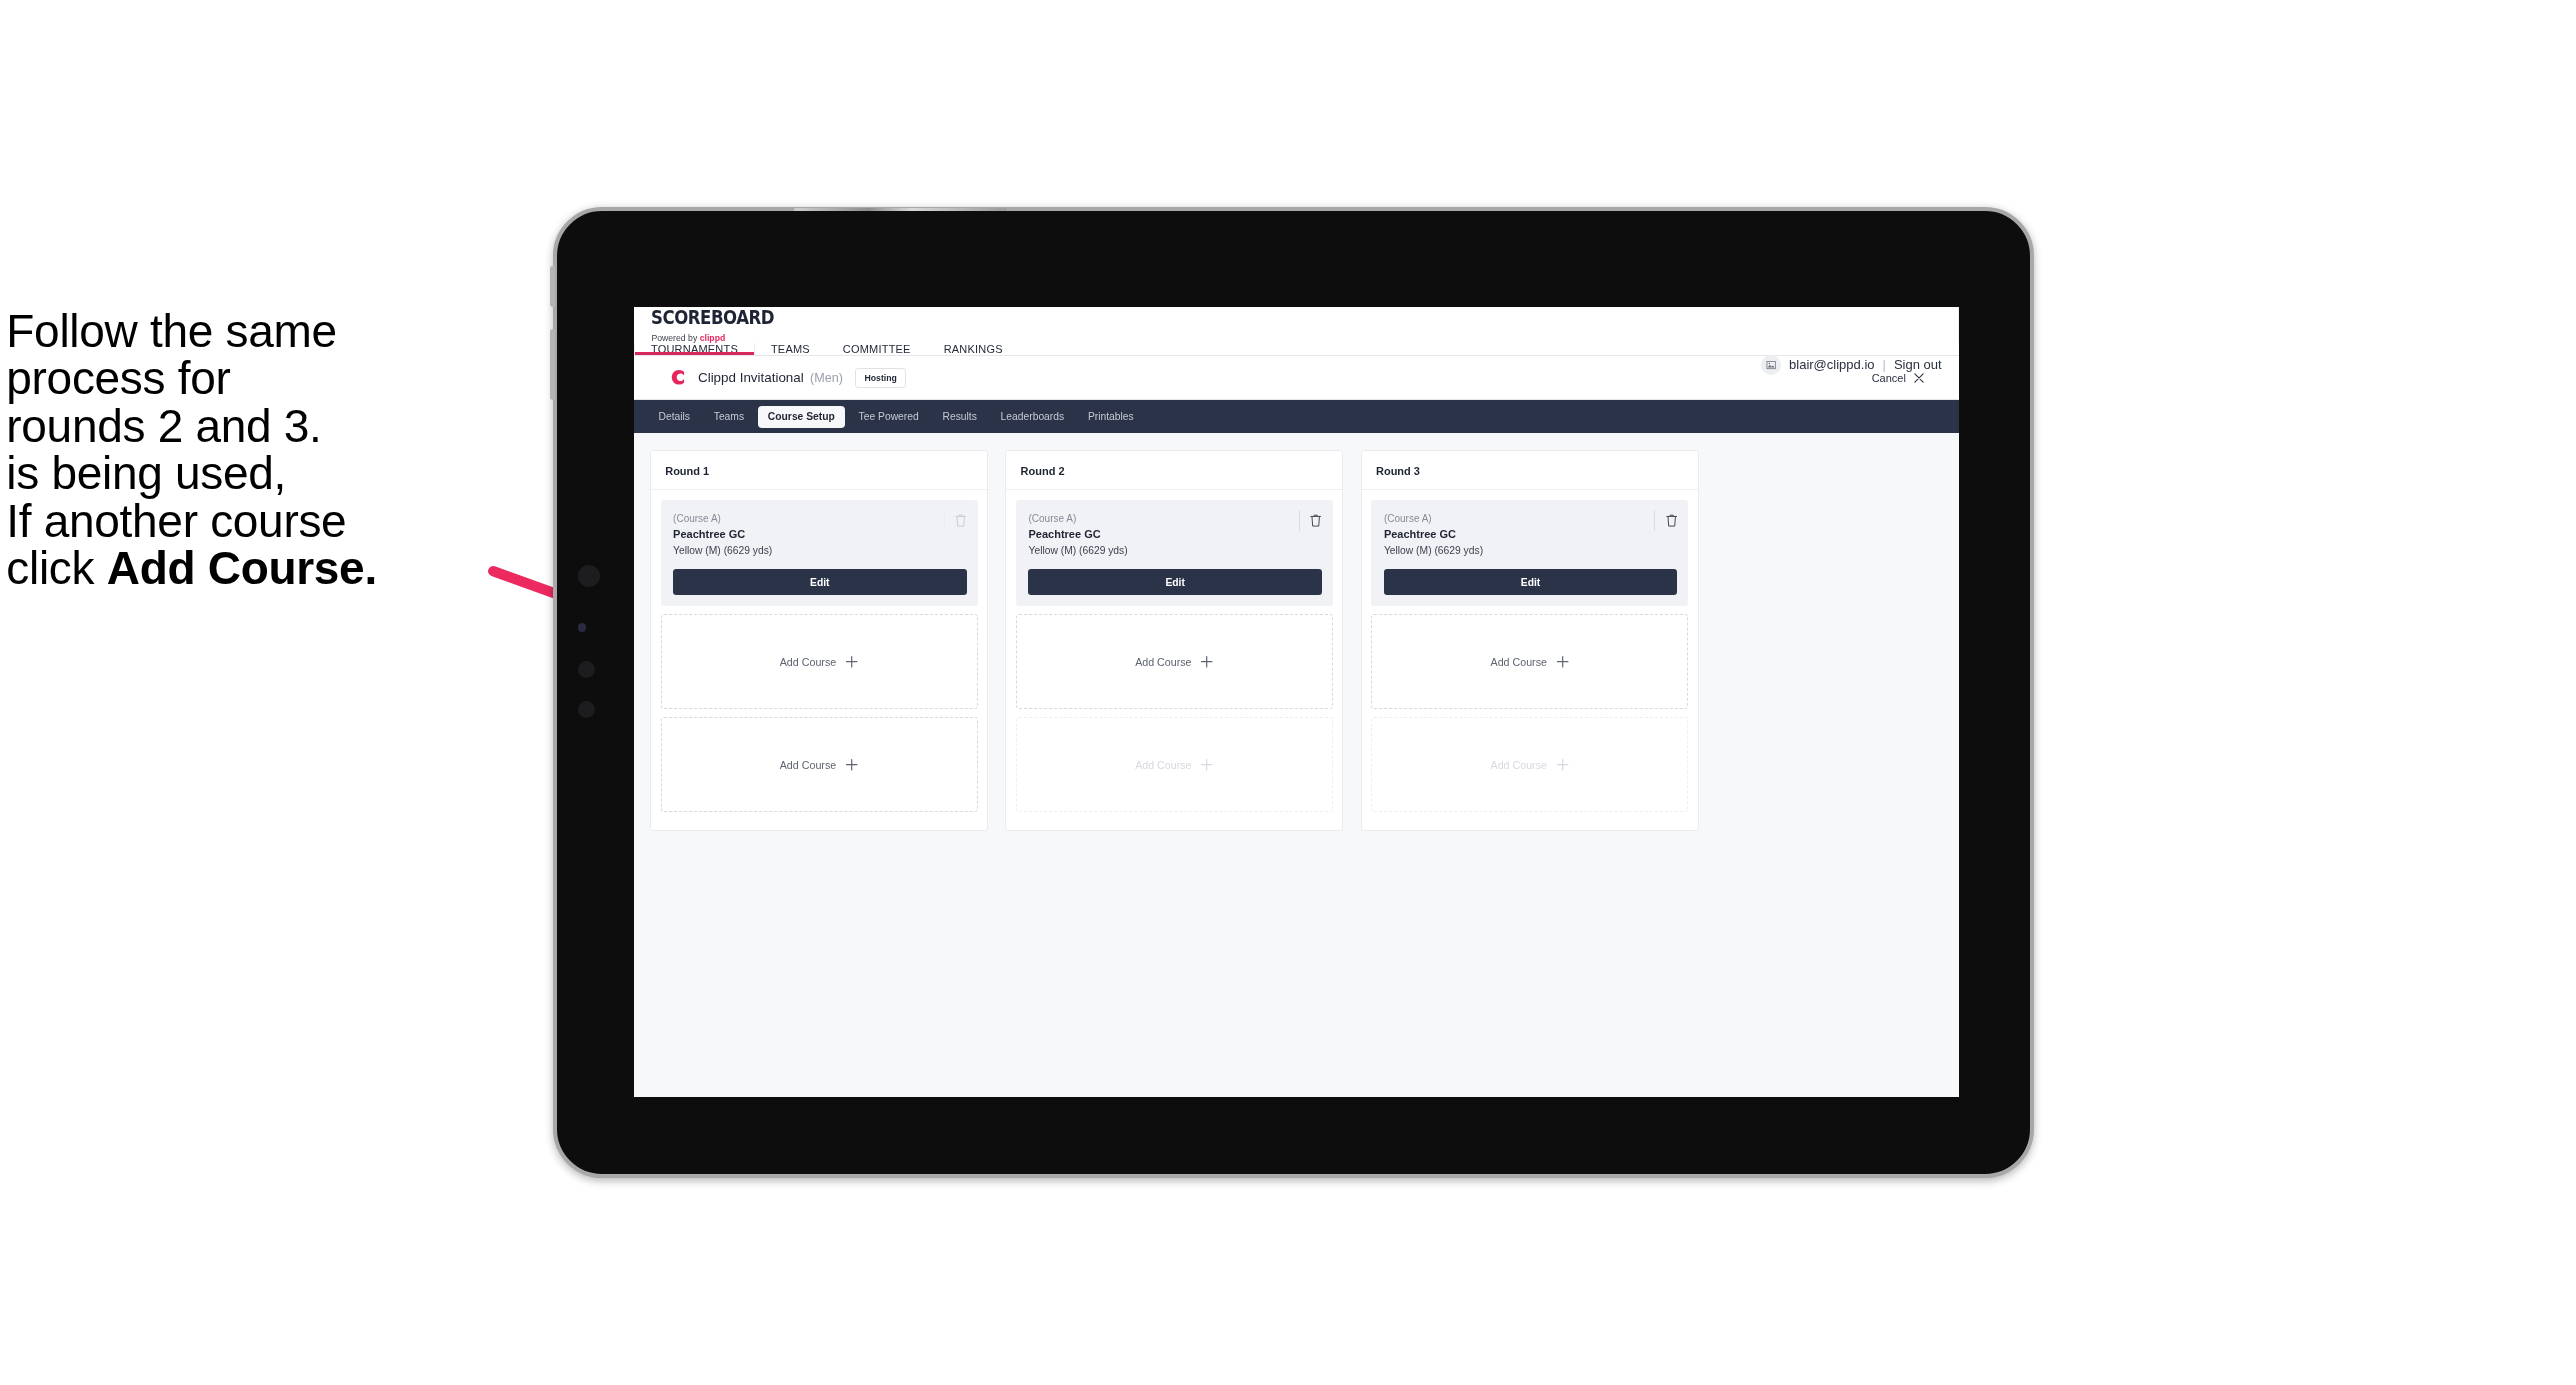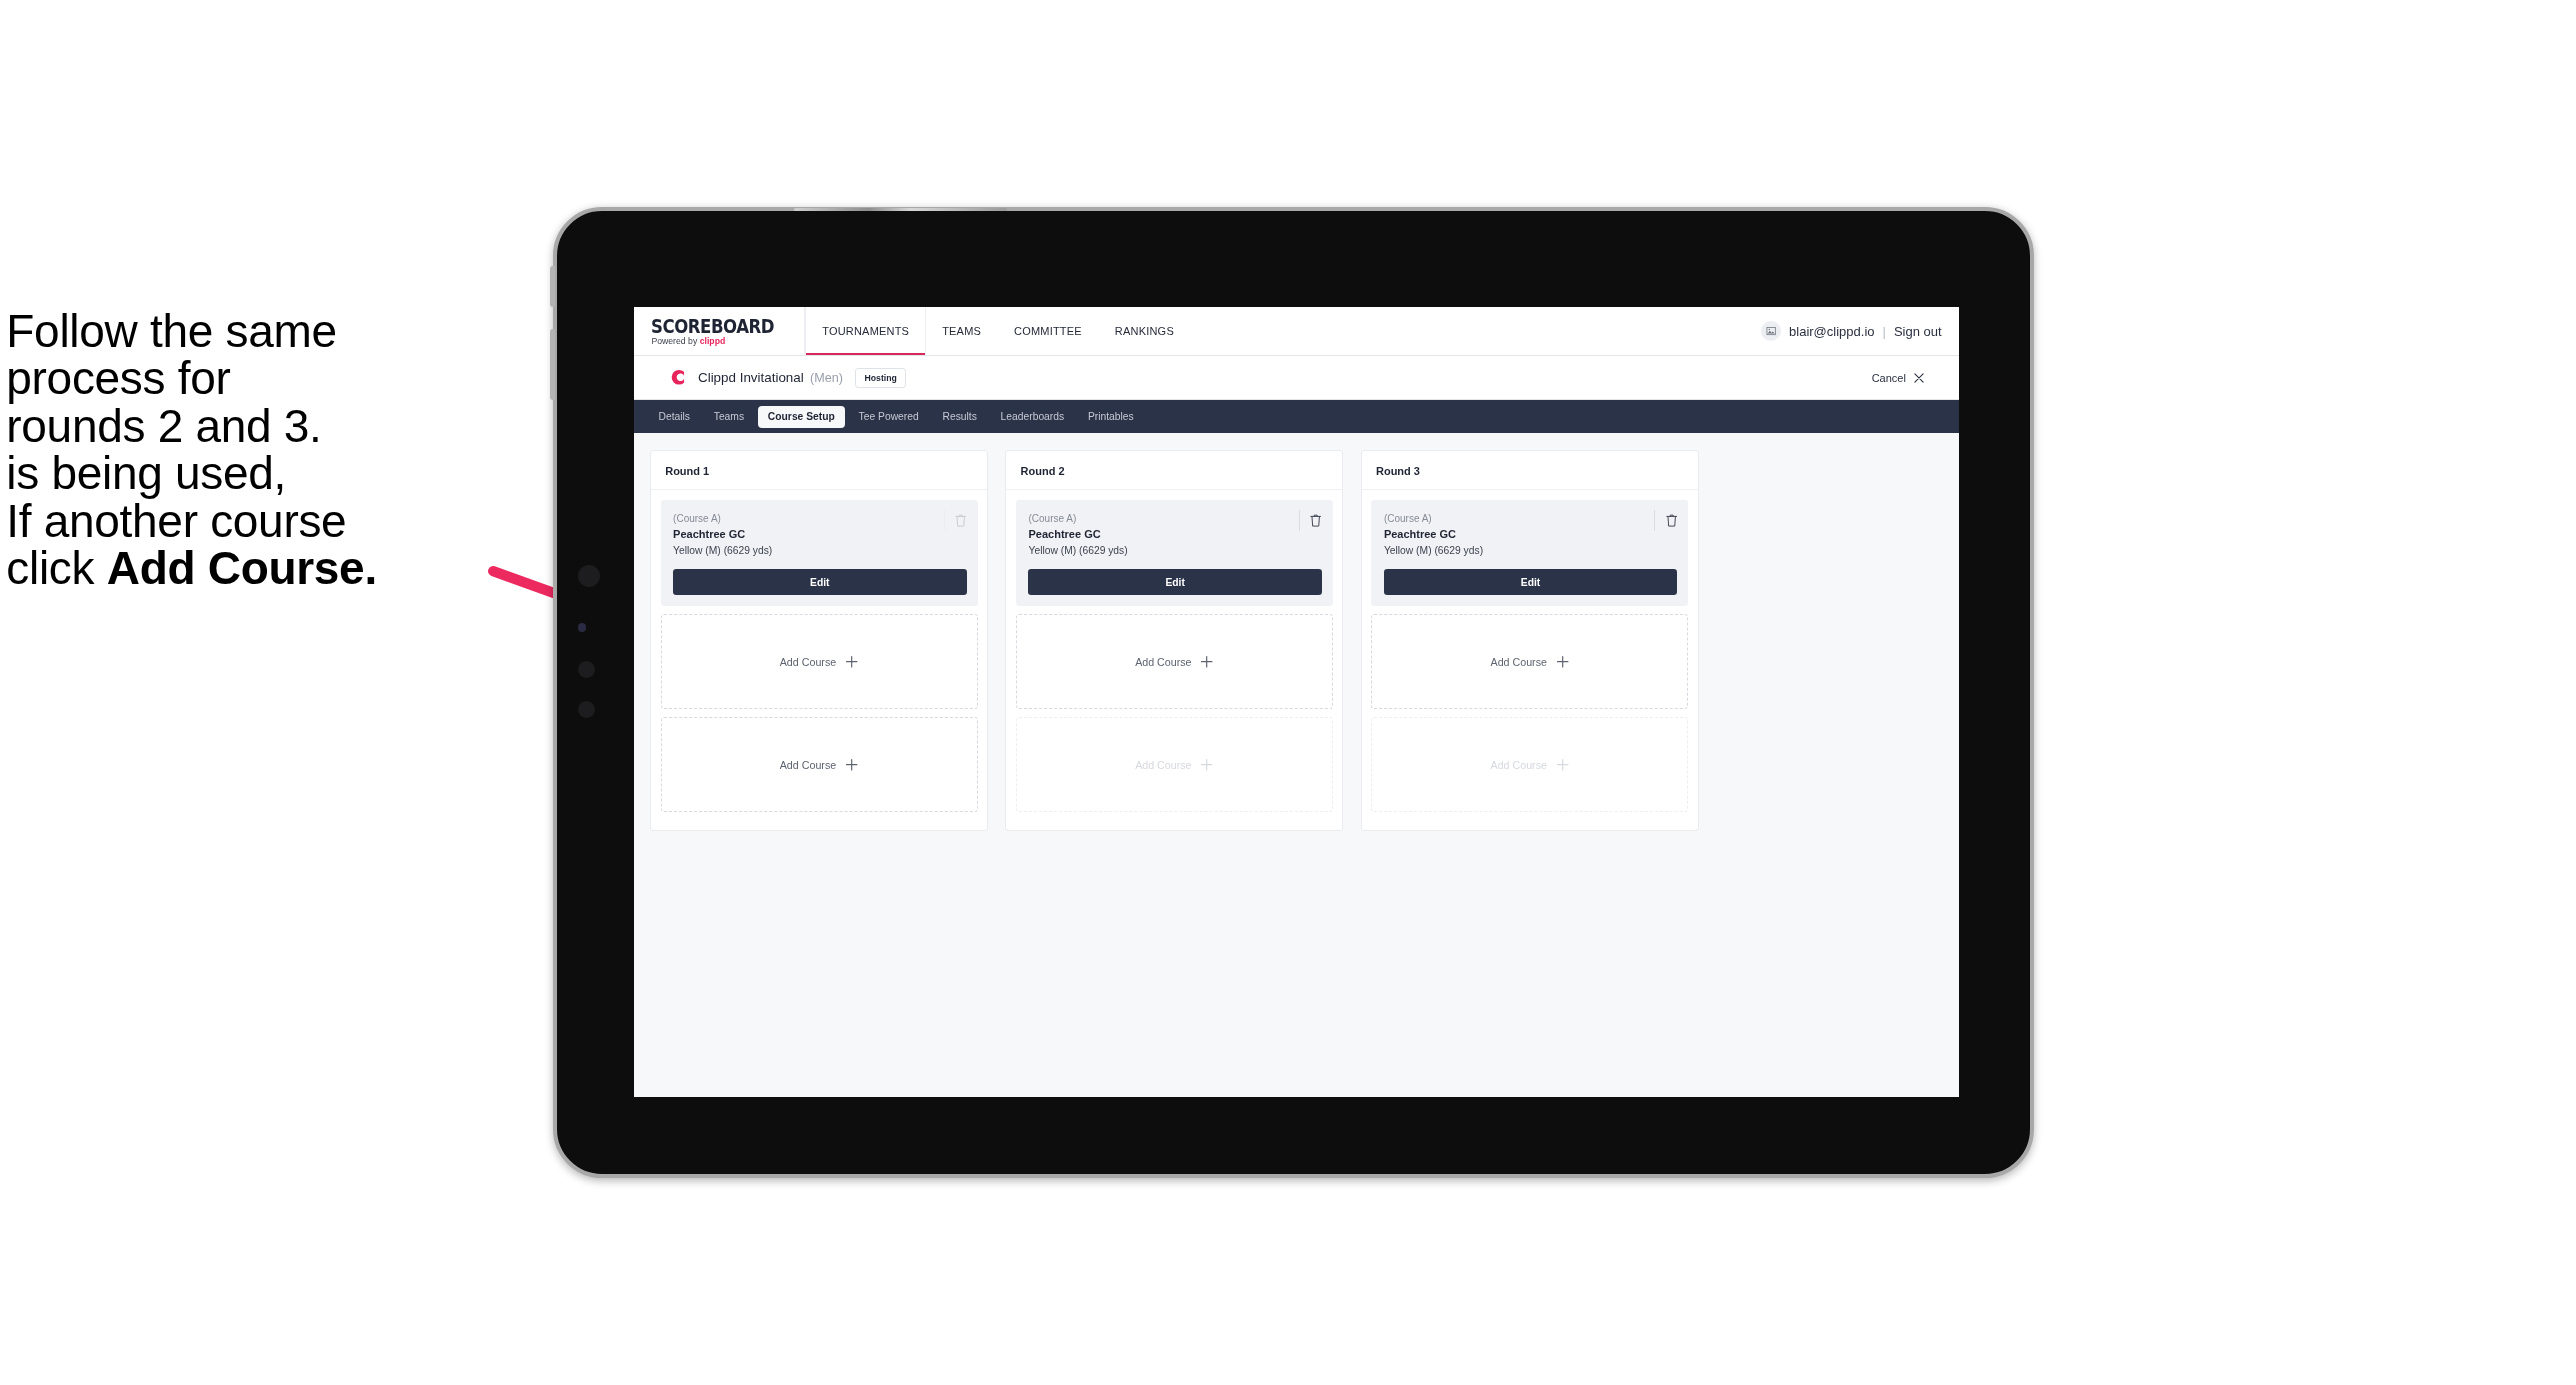--- a/index.html
+++ b/index.html
@@ -96,20 +96,21 @@
   }
 
   
   .topbar {
     height: 49px;
     background: #ffffff;
     display: flex;
     align-items: stretch;
     border-bottom: 0.8px solid #e4e6ea;
     position: relative;
+    flex-direction: column;
   }
   .brand {
     display: flex;
     flex-direction: column;
     justify-content: center;
     padding: 0 19px 0 17.4px;
     border-right: 0.8px solid #eceef1;
   }
   .brand-title {
     font-family: "DejaVu Sans Condensed", "Liberation Sans Narrow", "Liberation Sans", sans-serif;
@@ -117,21 +118,21 @@
     font-size: 20px;
     letter-spacing: -0.5px;
     color: #1e2433;
     line-height: 1;
     transform: scaleX(.92);
     transform-origin: left center;
   }
   .brand-sub {
     font-size: 8.7px;
     color: #3b3f4a;
-    margin-top: 1px;
+    margin-top: 7px;
     line-height: 1;
   }
   .brand-sub .pink { color: #e8245c; font-weight: 700; }
 
   .topnav { display: flex; align-items: stretch; }
   .topnav-item {
     display: flex;
     align-items: center;
     padding: 0 16px;
     font-size: 11px;

